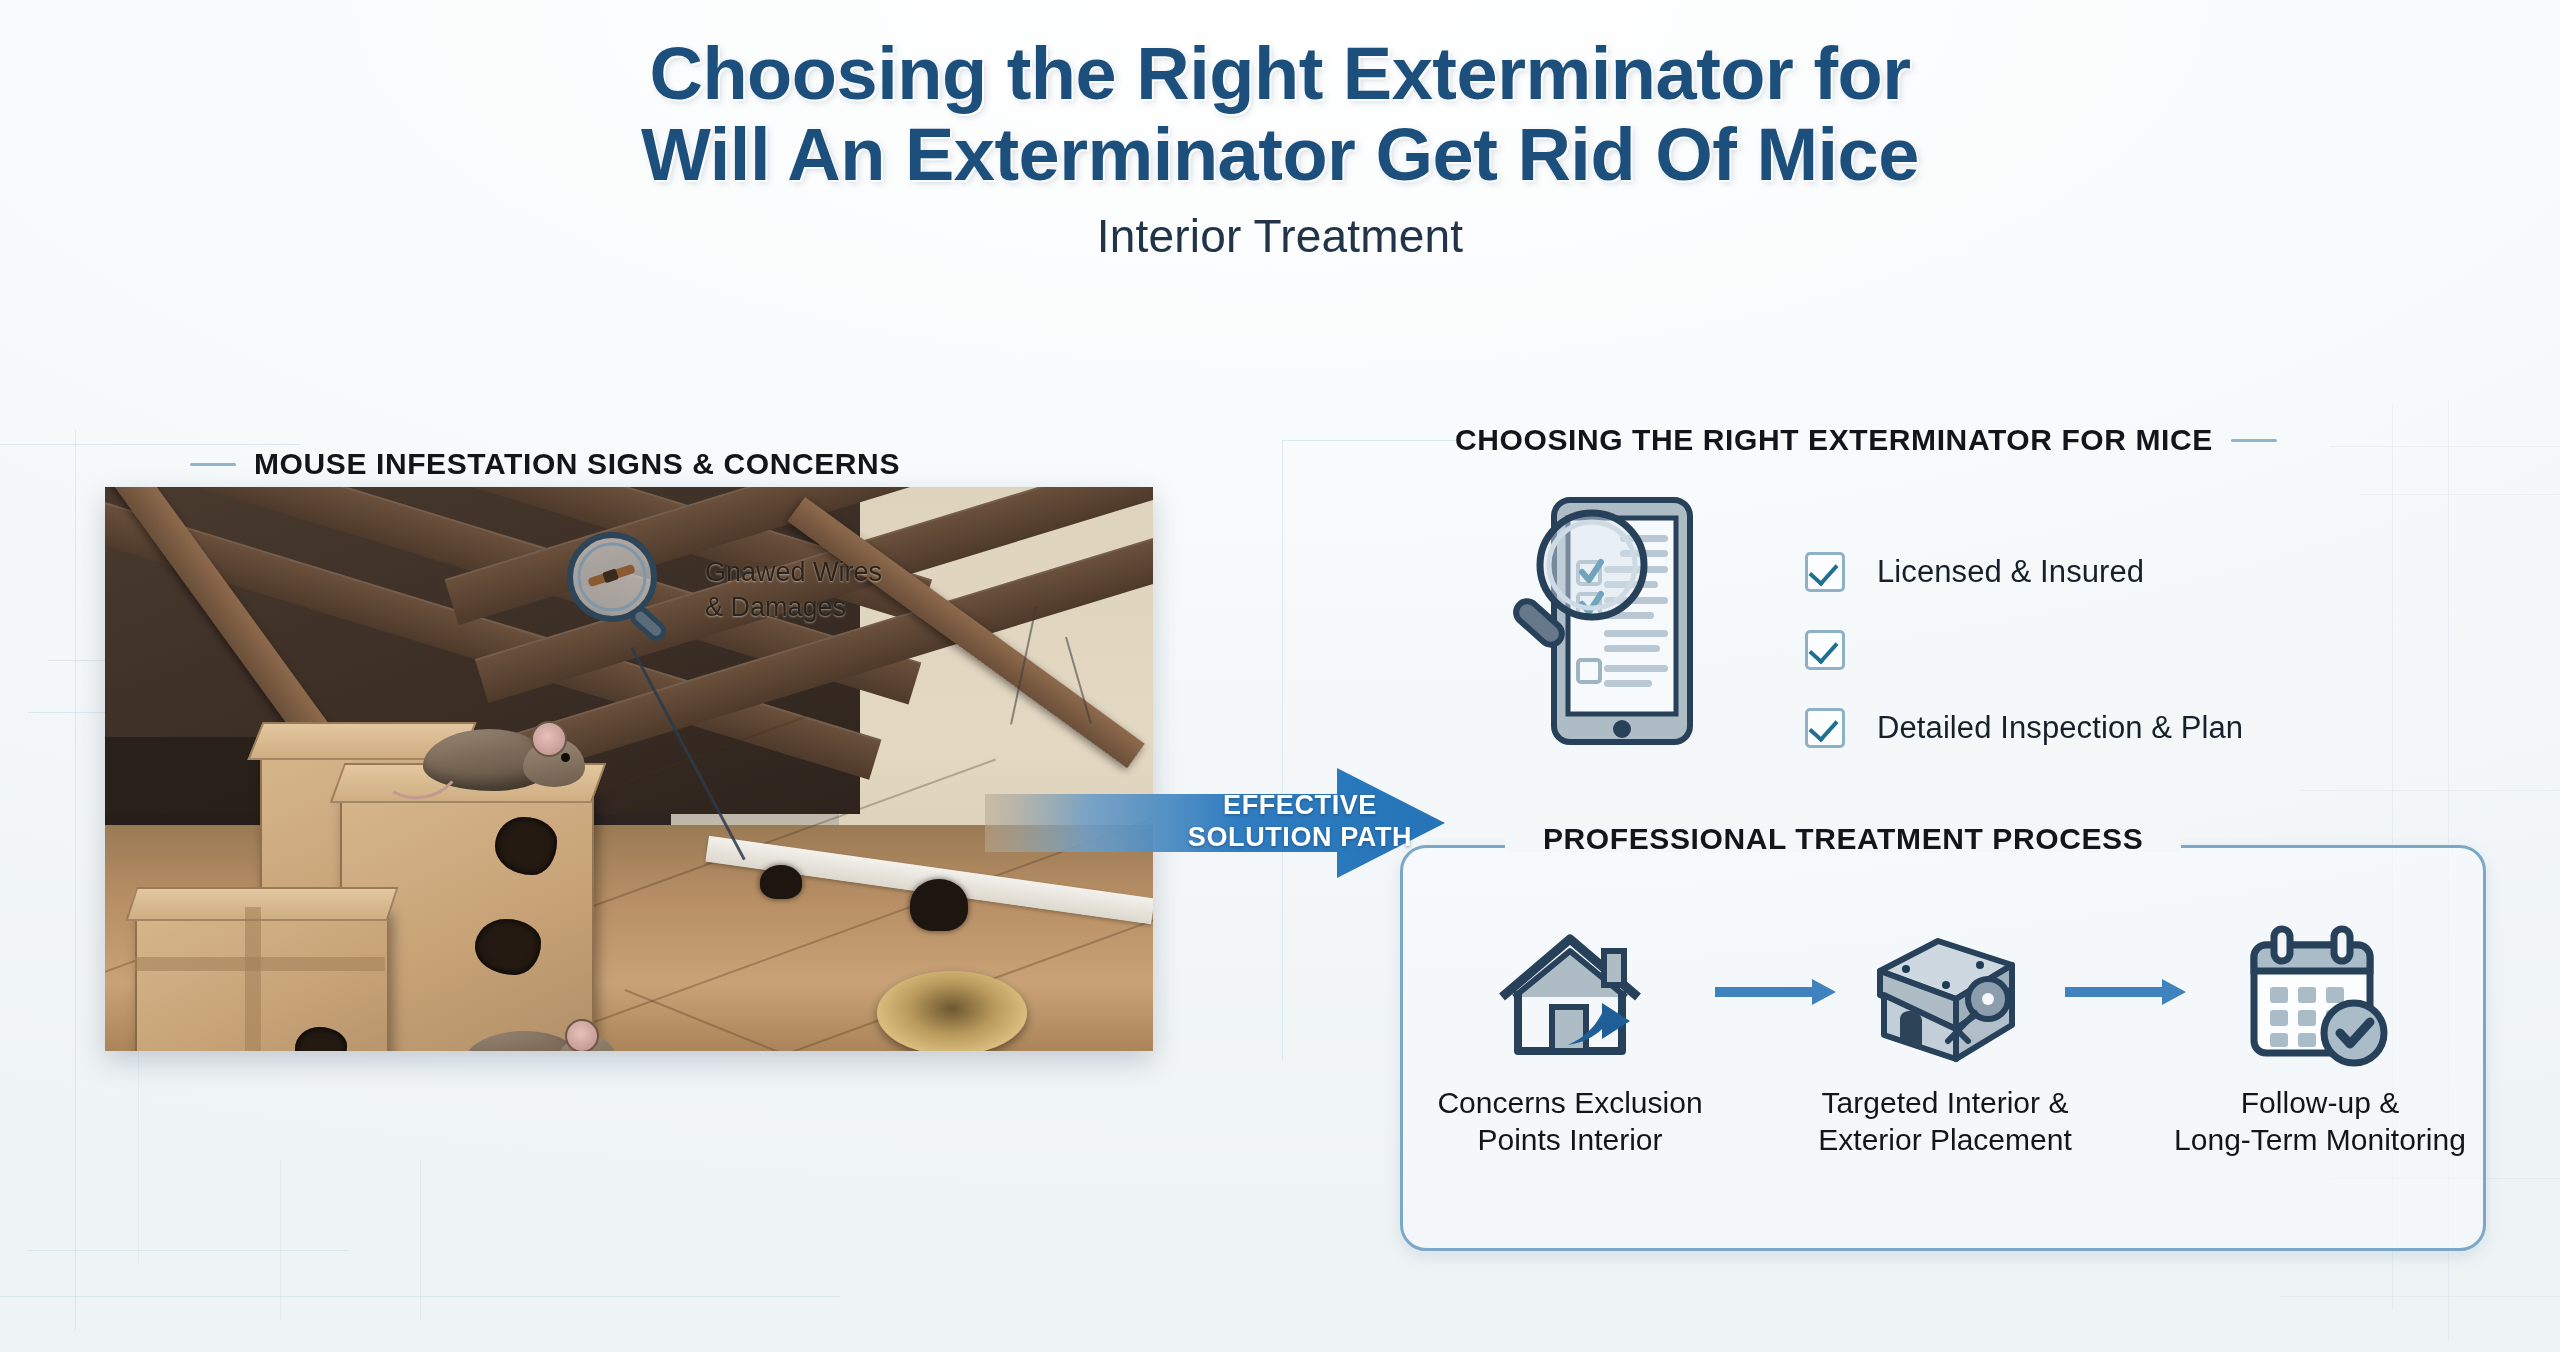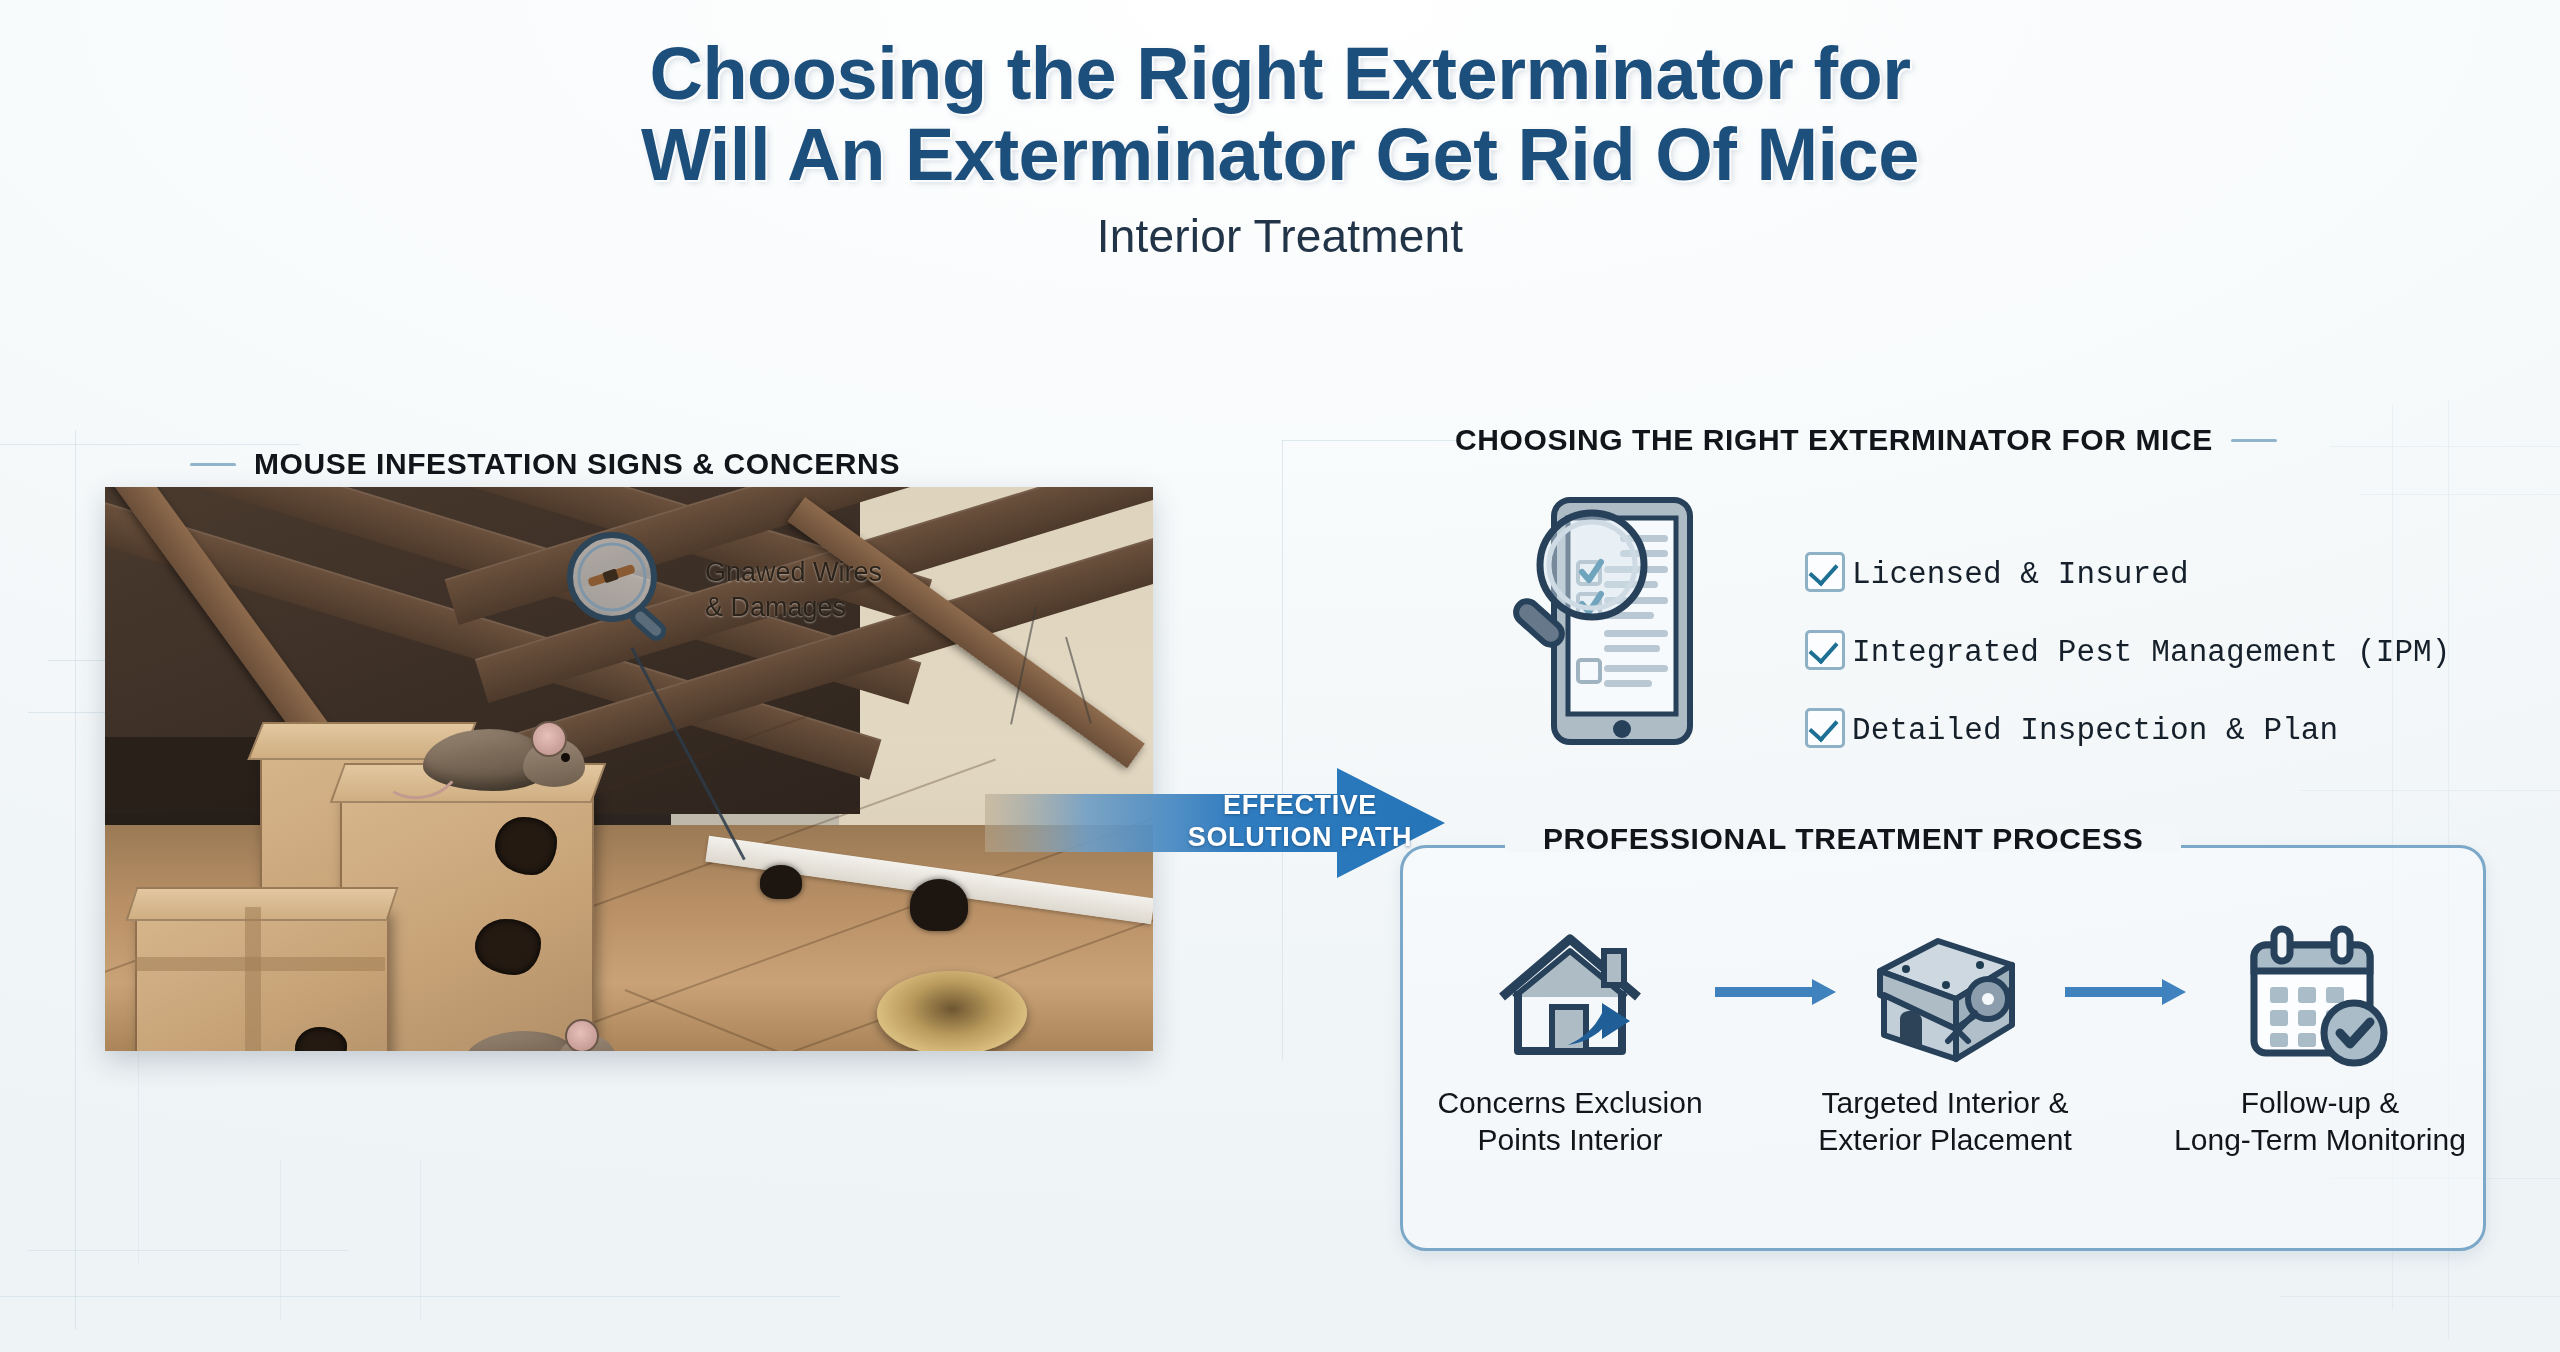--- a/index.html
+++ b/index.html
@@ -108,21 +108,21 @@
   .arrowLabel{
     position:absolute;left:1185px;top:790px;width:230px;text-align:center;
     color:#ffffff;font-weight:bold;font-size:27px;line-height:1.18;letter-spacing:.6px;
     text-shadow:0 1px 3px rgba(20,60,95,.55);
   }
 
   
   .tabletIcon{position:absolute;left:1500px;top:490px;width:200px;height:260px;}
 
   .checklist{position:absolute;left:1805px;top:552px;}
-  .check-row{display:flex;align-items:flex-end;gap:7px;margin-bottom:38px;font-family:Liberation Mono, monospace;}
+  .check-row{display:flex;align-items:center;gap:32px;margin-bottom:38px;}
   .cbox{width:34px;height:34px;border:3px solid #8fb1c6;border-radius:5px;
     background:#fbfdfe;position:relative;flex:none;}
   .cbox:after{content:"";position:absolute;left:7px;top:3px;width:13px;height:22px;
     border:4px solid #1d6f94;border-top:0;border-left:0;transform:rotate(42deg);}
   .check-label{font-size:31px;color:#15202b;letter-spacing:.1px;}
 
   
   .procPanel{
     position:absolute;left:1400px;top:845px;width:1080px;height:400px;
     border:3px solid #7ba7c9;border-radius:26px;background:rgba(250,252,254,.45);
@@ -345,21 +345,20 @@
     </svg>
   </div>
 
   <div class="checklist">
     <div class="check-row">
       <span class="cbox"></span>
       <span class="check-label">Licensed &amp; Insured</span>
     </div>
     <div class="check-row">
       <span class="cbox"></span>
-      <span class="check-label">Integrated Pest Management (IPM)</span>
     </div>
     <div class="check-row">
       <span class="cbox"></span>
       <span class="check-label">Detailed Inspection &amp; Plan</span>
     </div>
   </div>
 
   <div class="procPanel"></div>
 
   <div class="procHeader">

